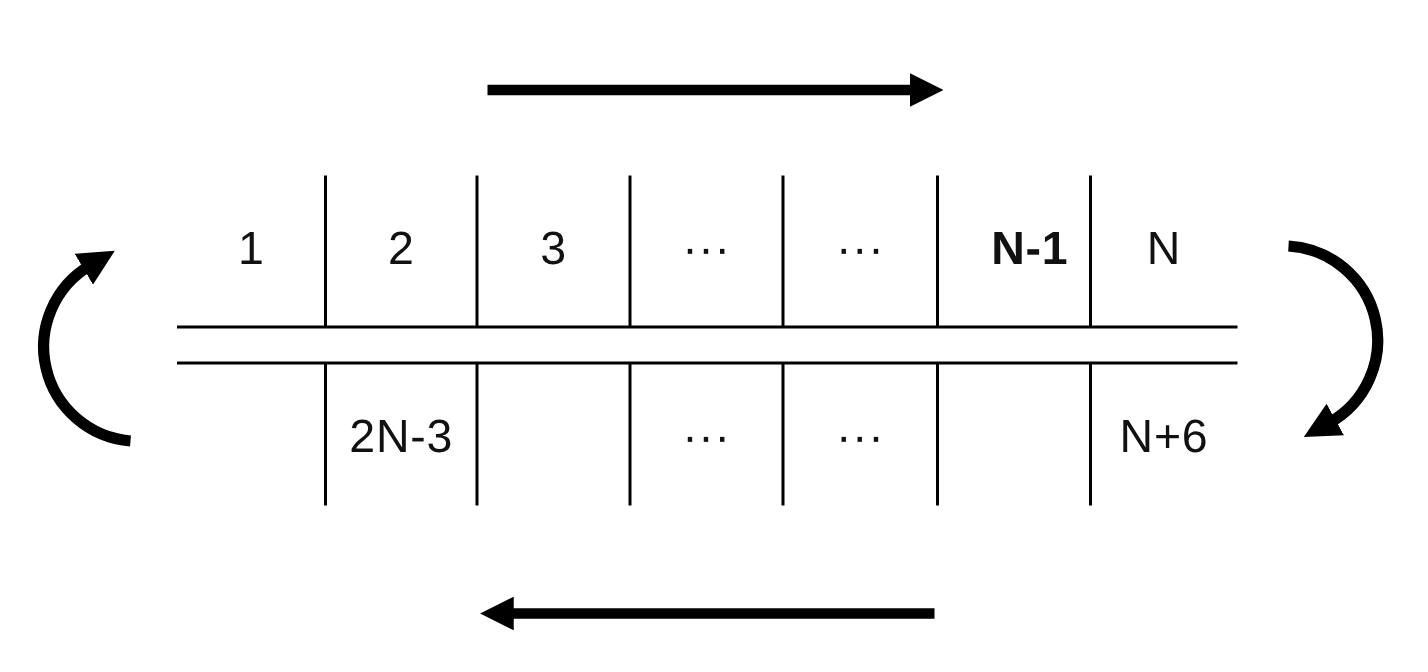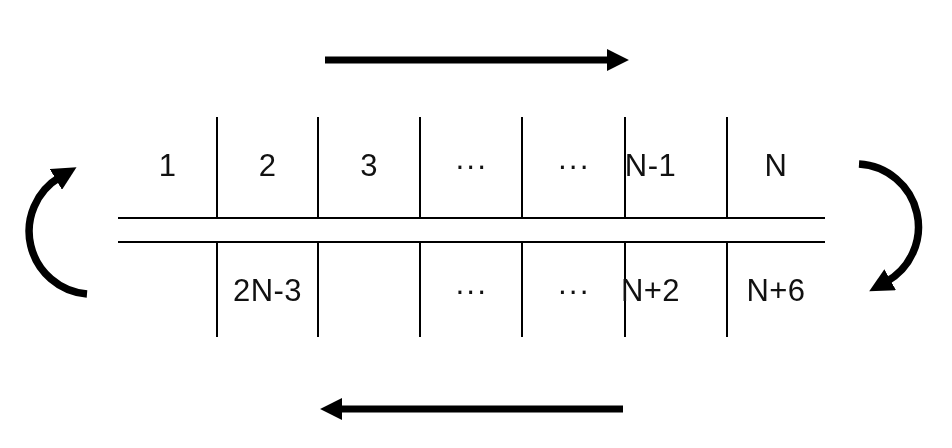--- a/index.html
+++ b/index.html
@@ -32,21 +32,21 @@
     letter-spacing: 0.5px;
     user-select: none;
   }
   .row-top    { top: 117px; height: 98px; }
   .row-bottom { top: 244px; height: 93px; }
   .c0 { left: 118px; width:  99px; }
   .c1 { left: 217px; width: 101px; }
   .c2 { left: 318px; width: 102px; }
   .c3 { left: 420px; width: 102px; }
   .c4 { left: 522px; width: 103px; }
-  .c5 { left: 589px; width: 123px; }
+  .c5 { left: 625px; width: 123px; font-weight: bold; }
   .c6 { left: 727px; width:  98px; }
 </style>
 </head>
 <body>
 
 <div class="stage">
 
   <svg class="overlay-svg" viewBox="0 0 952 448" xmlns="http://www.w3.org/2000/svg">
     <defs>
       <marker id="ah" viewBox="0 0 10 10" refX="2" refY="5" markerWidth="3.2" markerHeight="3.2" orient="auto" markerUnits="strokeWidth">
@@ -86,16 +86,15 @@
   <div class="cell row-top c1">2</div>
   <div class="cell row-top c2">3</div>
   <div class="cell row-top c3">···</div>
   <div class="cell row-top c4">···</div>
   <div class="cell row-top c5">N-1</div>
   <div class="cell row-top c6">N</div>
 
   <div class="cell row-bottom c1">2N-3</div>
   <div class="cell row-bottom c3">···</div>
   <div class="cell row-bottom c4">···</div>
-  <div class="cell row-bottom c5">N+2</div>
   <div class="cell row-bottom c6">N+6</div>
 
 </div>
 
 </body></html>

